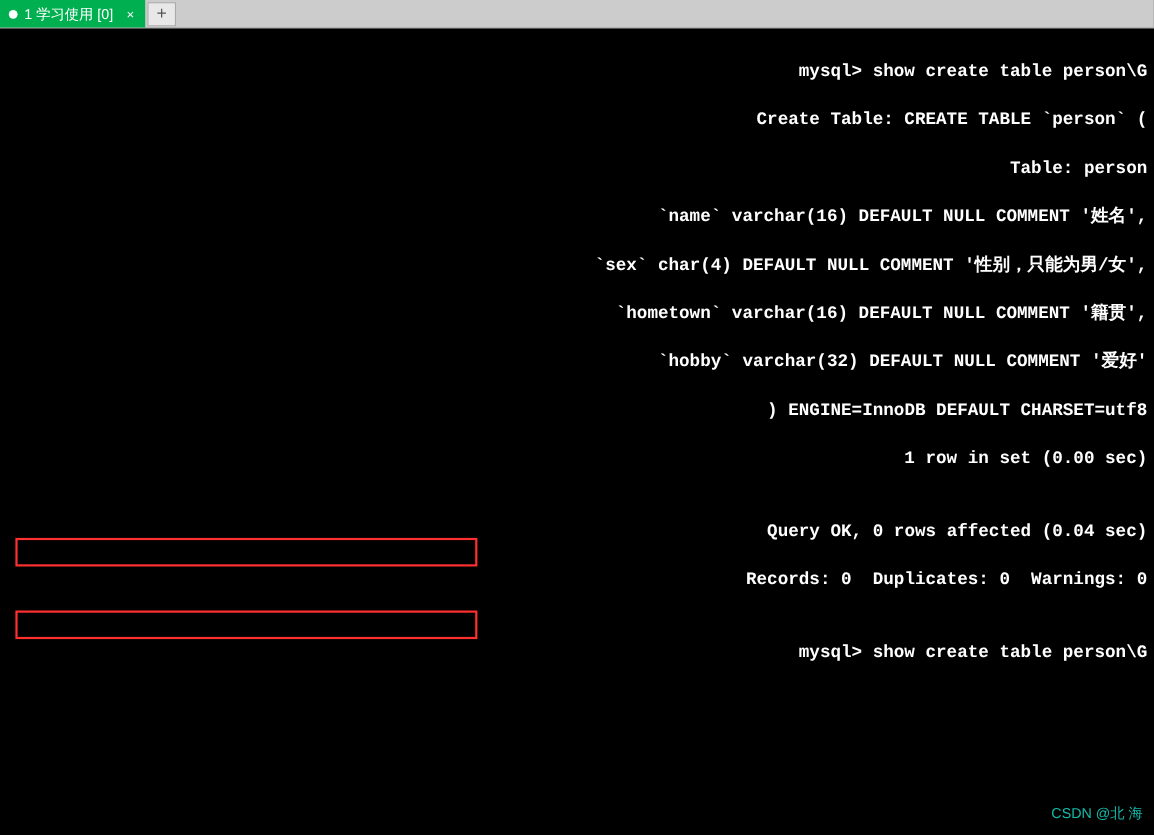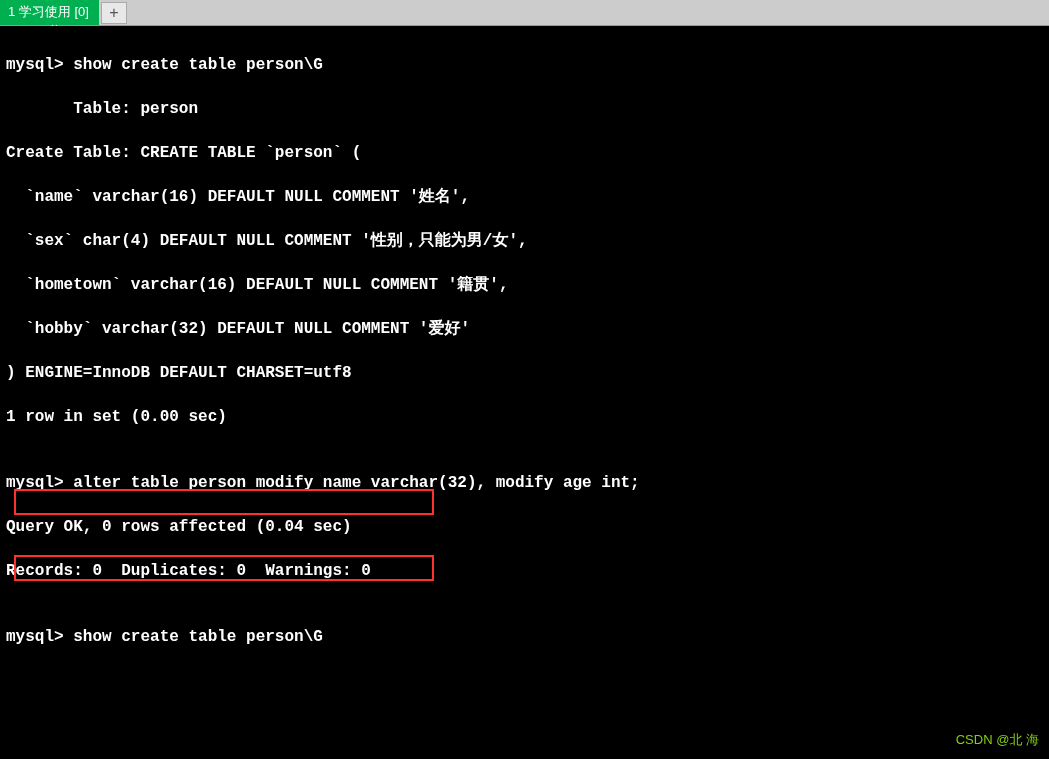--- a/index.html
+++ b/index.html
@@ -24,21 +24,20 @@
     }
     .tab {
       background: #00b050;
       color: #fff;
       padding: 3px 10px 3px 8px;
       font-size: 13px;
       display: flex;
       align-items: center;
       height: 100%;
       font-family: Arial, sans-serif;
-      flex-direction: column;
     }
     .tab-dot {
       width: 8px;
       height: 8px;
       background: #fff;
       border-radius: 50%;
       margin-right: 6px;
       display: inline-block;
     }
     .tab-close {
@@ -66,31 +65,32 @@
       color: #fff;
       padding: 6px 6px;
       font-size: 16px;
       font-weight: bold;
       line-height: 22px;
       white-space: pre;
       position: relative;
     }
     .terminal-line {
       white-space: pre;
+      text-align: right;
     }
     .highlight-box {
       position: absolute;
       border: 2px solid #ff3030;
       pointer-events: none;
     }
     .watermark {
       position: absolute;
       bottom: 10px;
       right: 10px;
-      color: #84cc16;
+      color: #14b8a6;
       font-size: 13px;
       font-family: Arial, sans-serif;
       font-weight: normal;
     }
   </style>
 </head>
 <body>
 
 <div class="tab-bar">
   <div class="tab">
@@ -98,30 +98,29 @@
     <span>1 学习使用 [0]</span>
     <span class="tab-close">×</span>
   </div>
   <div class="tab-add">
     <span>+</span>
   </div>
 </div>
 
 <div class="terminal">
 <div class="terminal-line">mysql&gt; show create table person\G</div>
+<div class="terminal-line">Create Table: CREATE TABLE `person` (</div>
 <div class="terminal-line">       Table: person</div>
-<div class="terminal-line">Create Table: CREATE TABLE `person` (</div>
 <div class="terminal-line">  `name` varchar(16) DEFAULT NULL COMMENT '姓名',</div>
 <div class="terminal-line">  `sex` char(4) DEFAULT NULL COMMENT '性别，只能为男/女',</div>
 <div class="terminal-line">  `hometown` varchar(16) DEFAULT NULL COMMENT '籍贯',</div>
 <div class="terminal-line">  `hobby` varchar(32) DEFAULT NULL COMMENT '爱好'</div>
 <div class="terminal-line">) ENGINE=InnoDB DEFAULT CHARSET=utf8</div>
 <div class="terminal-line">1 row in set (0.00 sec)</div>
 <div class="terminal-line"></div>
-<div class="terminal-line">mysql&gt; alter table person modify name varchar(32), modify age int;</div>
 <div class="terminal-line">Query OK, 0 rows affected (0.04 sec)</div>
 <div class="terminal-line">Records: 0  Duplicates: 0  Warnings: 0</div>
 <div class="terminal-line"></div>
 <div class="terminal-line">mysql&gt; show create table person\G</div>
 
 
 
 
 
 

